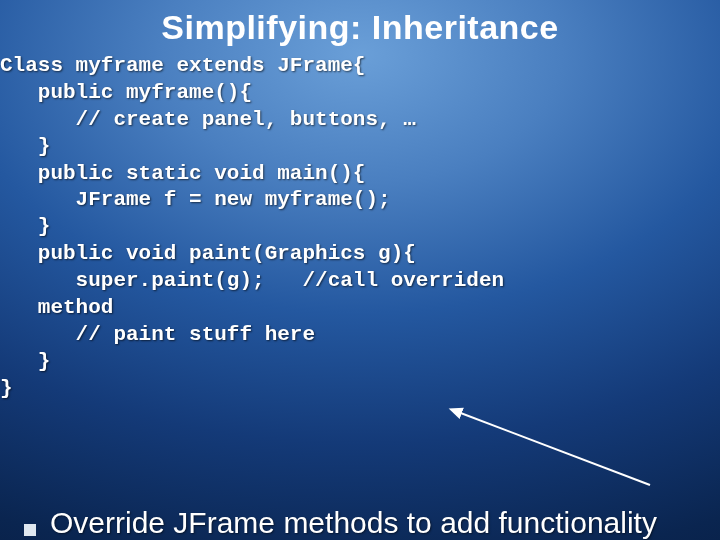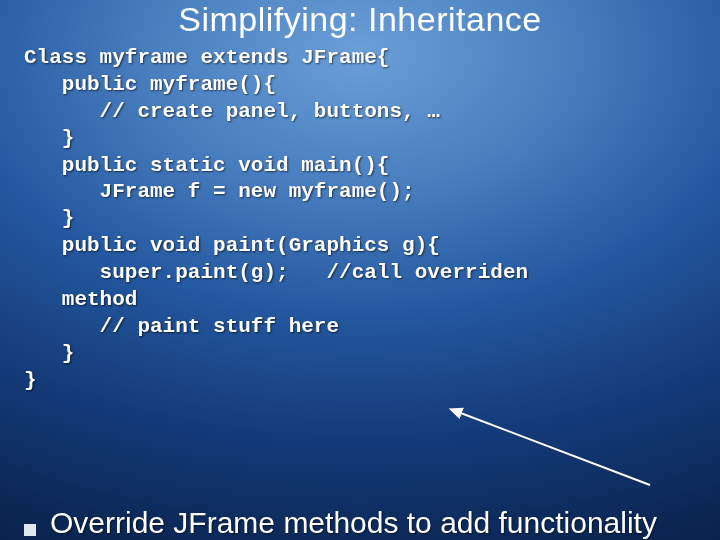--- a/index.html
+++ b/index.html
@@ -19,31 +19,31 @@
       #143a78 60%,
       #0a2550 80%,
       #051838 100%);
     position: relative;
     font-family: Arial, Helvetica, sans-serif;
     color: #ffffff;
   }
   .title {
     text-align: center;
     font-size: 34px;
+    padding-top: 8px;
     padding-bottom: 6px;
-    font-weight: normal;
+    font-weight: bold;
     letter-spacing: 0.5px;
   }
   .code {
     font-family: "Courier New", Courier, monospace;
     font-size: 21px;
     font-weight: bold;
     line-height: 1.28;
     white-space: pre;
-    padding-left: 24px;
     padding-right: 12px;
     text-shadow: 1px 1px 2px rgba(0,0,0,0.6);
   }
   .bullet-row {
     position: absolute;
     left: 24px;
     right: 20px;
     bottom: 0px;
     display: flex;
     align-items: center;

